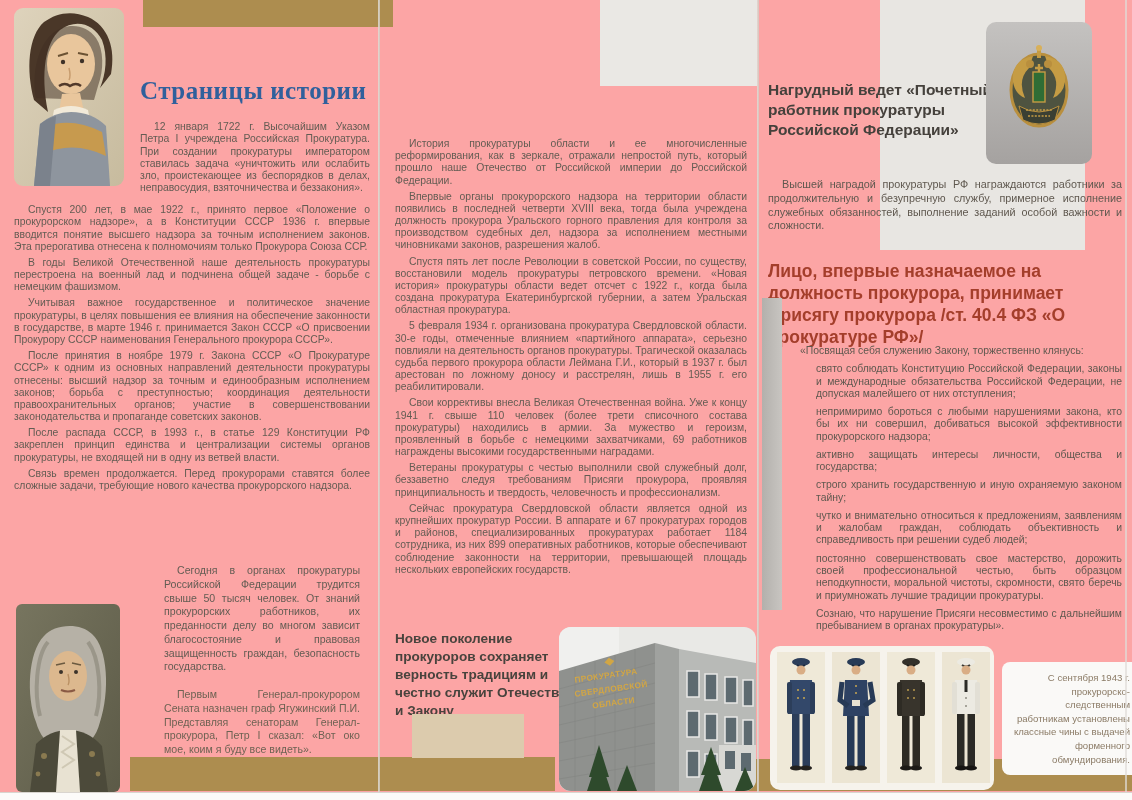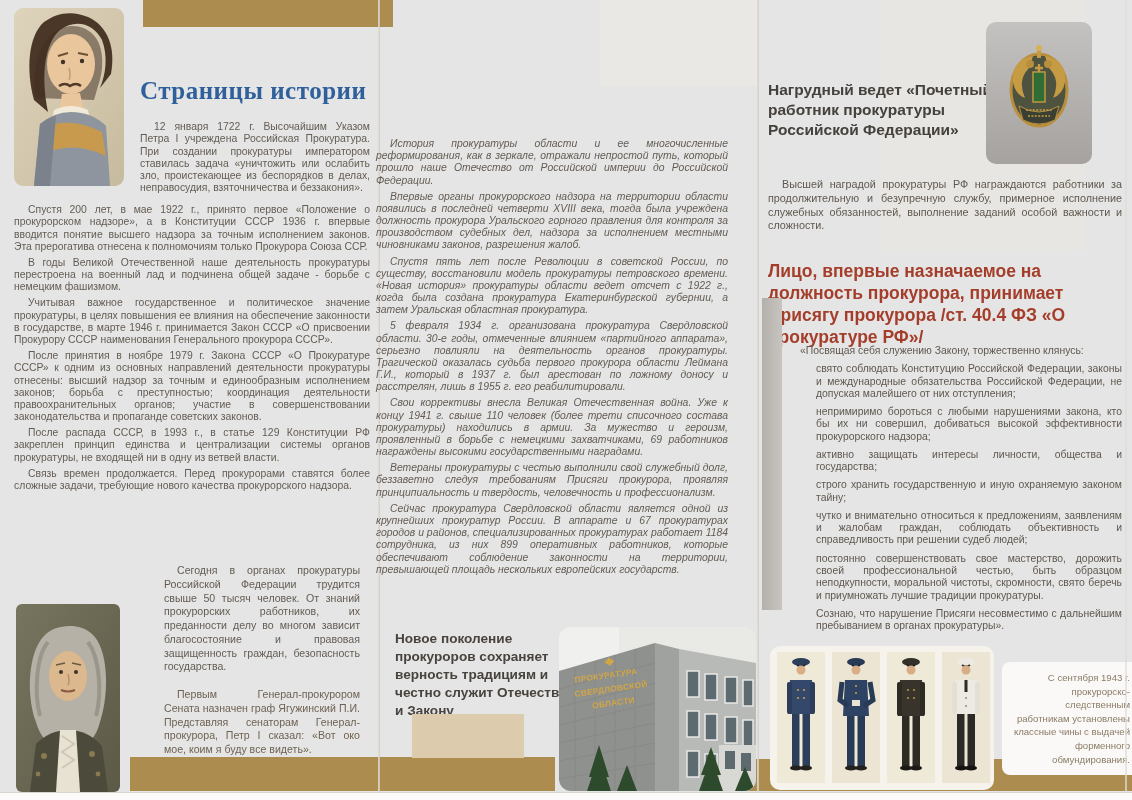--- a/index.html
+++ b/index.html
@@ -1,16 +1,16 @@
 <!DOCTYPE html>
 <html><head>
 <meta charset="utf-8">
 <style>
   html,body{margin:0;padding:0;background:#ffffff;}
-  .page{position:relative;width:1132px;height:800px;background:#e5e5e5;overflow:hidden;
+  .page{position:relative;width:1132px;height:800px;background:#fca5a5;overflow:hidden;
         font-family:"Liberation Sans",sans-serif;color:#635c53;}
   .abs{position:absolute;}
   .artifact{background:#eae8e4;}
   .gold{background:#ad8d4f;}
   .fold{width:2px;background:linear-gradient(to right,#e3dfd8,#cfc9c0);opacity:.85;}
   .serif-title{font-family:"Liberation Serif","DejaVu Serif",serif;font-weight:700;color:#30609c;}
   .body-text{font-size:10.4px;line-height:1.17;text-align:justify;}
   .body-text p{margin:0 0 4px 0;text-indent:14px;}
   .left-title{font-size:25px;letter-spacing:.5px;margin:68px 0 16px 6px;}
   .center-title{font-size:25px;line-height:1.18;letter-spacing:.3px;}
@@ -107,21 +107,21 @@
         <circle cx="82" cy="170" r="2.4" fill="#8a7a50"></circle>
     </svg>
   </div>
 
   <div class="abs today-col" style="left:156px;top:556px;width:212px;">
     <p>Сегодня в органах прокуратуры Российской Федерации трудится свыше 50 тысяч человек. От знаний прокурорских работников, их преданности делу во многом зависит благосостояние и правовая защищенность граждан, безопасность государства.</p>
     <p class="brown-note">Первым Генерал-прокурором Сената назначен граф Ягужинский П.И. Представляя сенаторам Генерал-прокурора, Петр I сказал: «Вот око мое, коим я буду все видеть».</p>
   </div>
 
 
-  <div class="abs body-text" style="left:376px;top:138px;width:352px;font-style:italic;">
+  <div class="abs body-text" style="left:395px;top:138px;width:352px;">
     <p>История прокуратуры области и ее многочисленные реформирования, как в зеркале, отражали непростой путь, который прошло наше Отечество от Российской империи до Российской Федерации.</p>
     <p>Впервые органы прокурорского надзора на территории области появились в последней четверти XVIII века, тогда была учреждена должность прокурора Уральского горного правления для контроля за производством судебных дел, надзора за исполнением местными чиновниками законов, разрешения жалоб.</p>
     <p>Спустя пять лет после Революции в советской России, по существу, восстановили модель прокуратуры петровского времени. «Новая история» прокуратуры области ведет отсчет с 1922 г., когда была создана прокуратура Екатеринбургской губернии, а затем Уральская областная прокуратура.</p>
     <p>5 февраля 1934 г. организована прокуратура Свердловской области. 30-е годы, отмеченные влиянием «партийного аппарата», серьезно повлияли на деятельность органов прокуратуры. Трагической оказалась судьба первого прокурора области Леймана Г.И., который в 1937 г. был арестован по ложному доносу и расстрелян, лишь в 1955 г. его реабилитировали.</p>
     <p>Свои коррективы внесла Великая Отечественная война. Уже к концу 1941 г. свыше 110 человек (более трети списочного состава прокуратуры) находились в армии. За мужество и героизм, проявленный в борьбе с немецкими захватчиками, 69 работников награждены высокими государственными наградами.</p>
     <p>Ветераны прокуратуры с честью выполнили свой служебный долг, беззаветно следуя требованиям Присяги прокурора, проявляя принципиальность и твердость, человечность и профессионализм.</p>
     <p>Сейчас прокуратура Свердловской области является одной из крупнейших прокуратур России. В аппарате и 67 прокуратурах городов и районов, специализированных прокуратурах работает 1184 сотрудника, из них 899 оперативных работников, которые обеспечивают соблюдение законности на территории, превышающей площадь нескольких европейских государств.</p>
   </div>
 
   <div class="abs motto" style="left:395px;top:630px;width:172px;">Новое поколение прокуроров сохраняет верность традициям и честно служит Отечеству и Закону</div>

